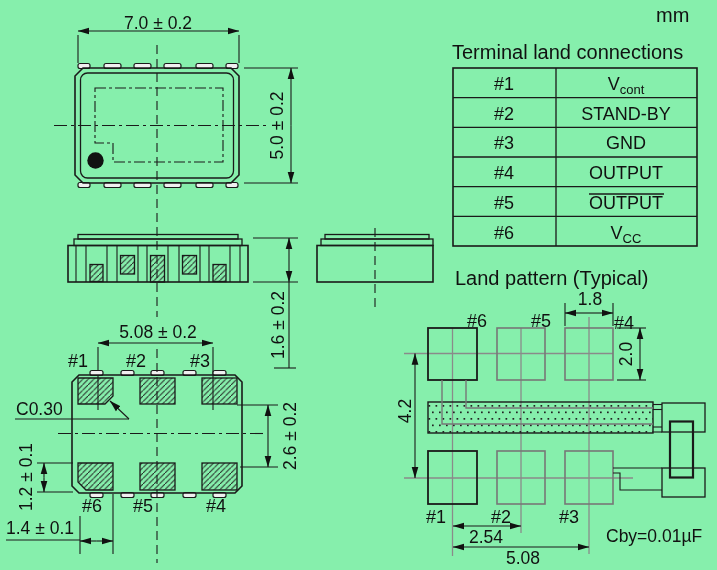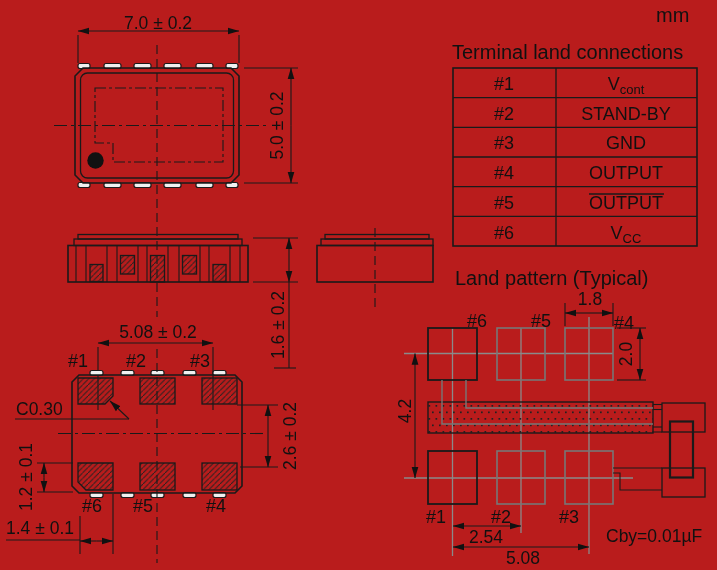--- a/index.html
+++ b/index.html
@@ -1,16 +1,16 @@
 <!DOCTYPE html>
 <html><head>
 <meta charset="utf-8">
 <style>
   html,body{margin:0;padding:0;background:#f0f0f0;}
-  .stage{width:717px;height:570px;position:relative;background:#b91c1c;overflow:hidden;}
+  .stage{width:717px;height:570px;position:relative;background:#86efac;overflow:hidden;}
   svg{display:block;}
   text{font-family:"Liberation Sans","DejaVu Sans",sans-serif;fill:#111;}
   .t{font-size:17.5px;}
   .lbl{font-size:18px;}
   .title{font-size:20px;}
   .sub{font-size:13px;}
   .ln{stroke:#1a1a1a;stroke-width:1.3;fill:none;}
   .ln2{stroke:#1a1a1a;stroke-width:1.6;fill:none;}
   .thin{stroke:#1a1a1a;stroke-width:1.1;fill:none;}
   .gray{stroke:#8a8a8a;stroke-width:1.3;fill:none;}

